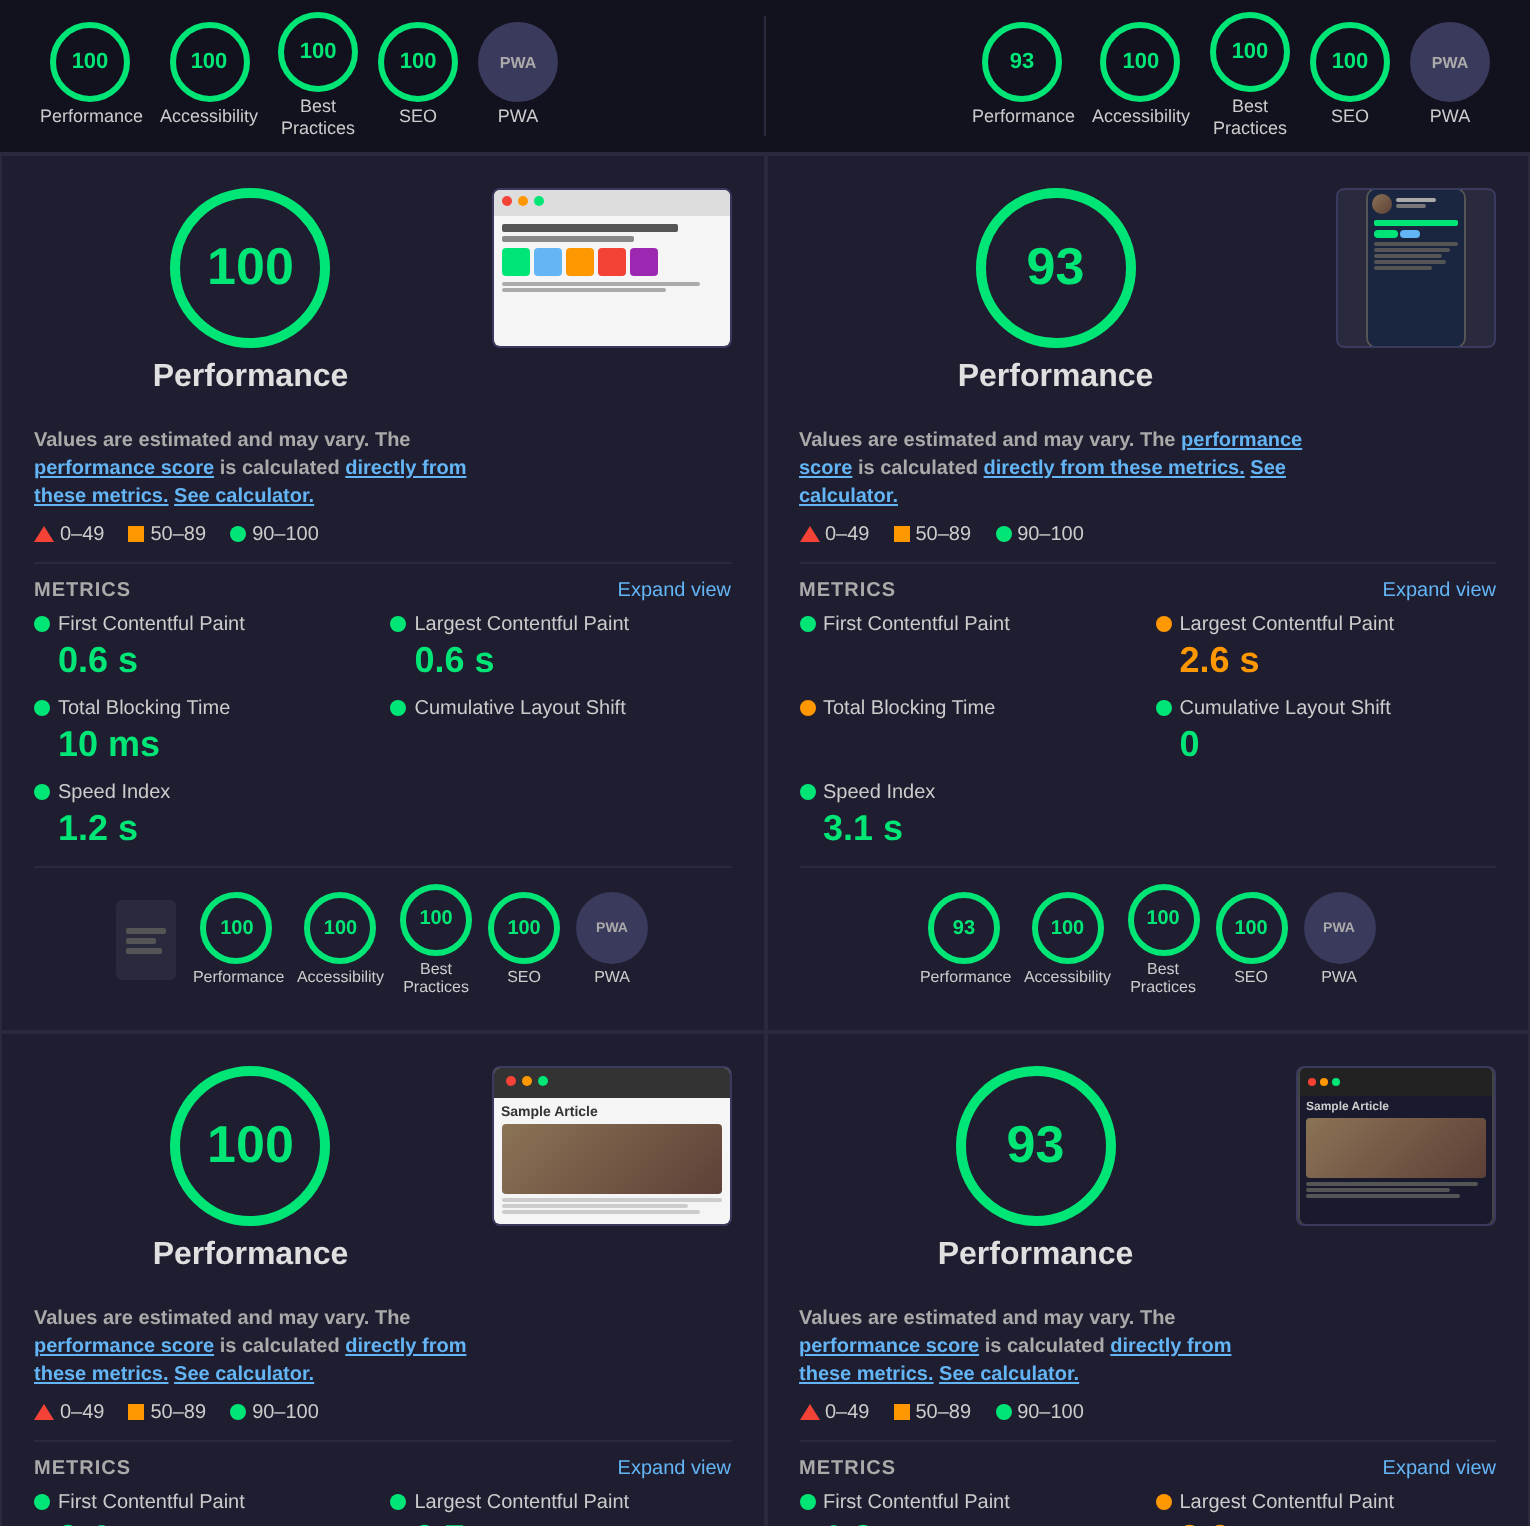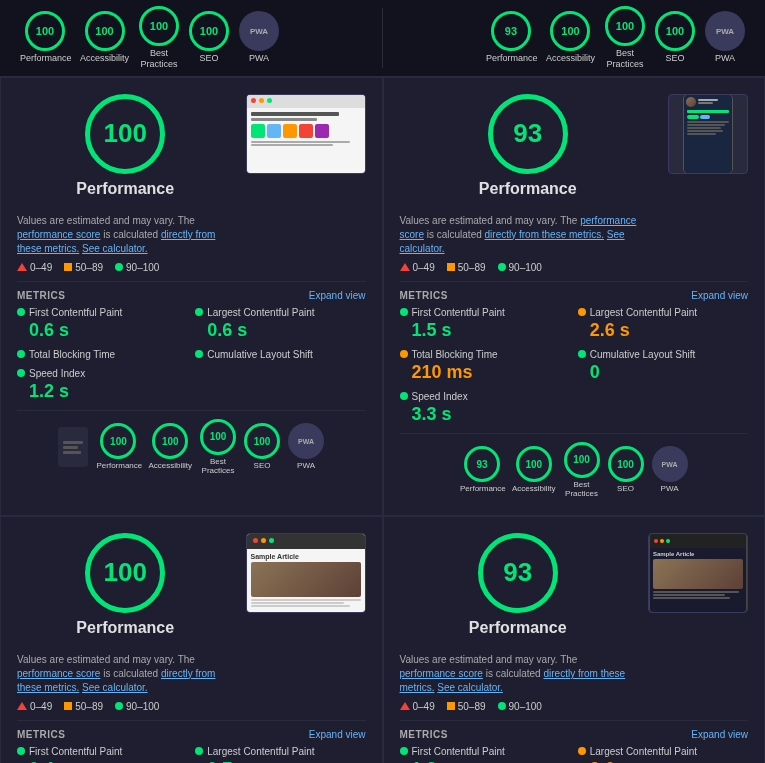--- a/index.html
+++ b/index.html
@@ -105,20 +105,21 @@
       font-size: 16px;
       font-weight: bold;
       color: #e0e0e0;
       margin-bottom: 6px;
     }
     .panel-desc {
       font-size: 10px;
       color: #aaa;
       line-height: 1.4;
       text-align: left;
+      font-weight: bold;
     }
     .panel-desc a {
       color: #64b5f6;
       text-decoration: underline;
     }
     .legend {
       display: flex;
       gap: 12px;
       margin-top: 6px;
       align-items: center;
@@ -472,20 +473,21 @@
           <div class="metric-dot green"></div>
           <span>Largest Contentful Paint</span>
         </div>
         <div class="metric-value green">0.6 s</div>
       </div>
       <div class="metric-item">
         <div class="metric-name">
           <div class="metric-dot green"></div>
           <span>Total Blocking Time</span>
         </div>
+        <div class="metric-value green">10 ms</div>
       </div>
       <div class="metric-item">
         <div class="metric-name">
           <div class="metric-dot green"></div>
           <span>Cumulative Layout Shift</span>
         </div>
       </div>
       <div class="metric-item">
         <div class="metric-name">
           <div class="metric-dot green"></div>
@@ -585,49 +587,47 @@
     <div class="metrics-header">
       <span class="metrics-label">METRICS</span>
       <span class="expand-view">Expand view</span>
     </div>
     <div class="metrics-grid">
       <div class="metric-item">
         <div class="metric-name">
           <div class="metric-dot green"></div>
           <span>First Contentful Paint</span>
         </div>
-        <div class="metric-value green">1.5 s</div>
       </div>
       <div class="metric-item">
         <div class="metric-name">
           <div class="metric-dot orange" style="background:#ff9800;"></div>
           <span>Largest Contentful Paint</span>
         </div>
         <div class="metric-value orange">2.6 s</div>
       </div>
       <div class="metric-item">
         <div class="metric-name">
           <div class="metric-dot" style="background:#ff9800;"></div>
           <span>Total Blocking Time</span>
         </div>
-        <div class="metric-value orange">210 ms</div>
       </div>
       <div class="metric-item">
         <div class="metric-name">
           <div class="metric-dot green"></div>
           <span>Cumulative Layout Shift</span>
         </div>
         <div class="metric-value green">0</div>
       </div>
       <div class="metric-item">
         <div class="metric-name">
           <div class="metric-dot green"></div>
           <span>Speed Index</span>
         </div>
-        <div class="metric-value green">3.3 s</div>
+        <div class="metric-value green">3.1 s</div>
       </div>
     </div>
 
     <div class="bottom-scores">
       <div class="bottom-score-item">
         <div class="small-circle green">93</div>
         <div class="small-circle-label">Performance</div>
       </div>
       <div class="bottom-score-item">
         <div class="small-circle green">100</div>

